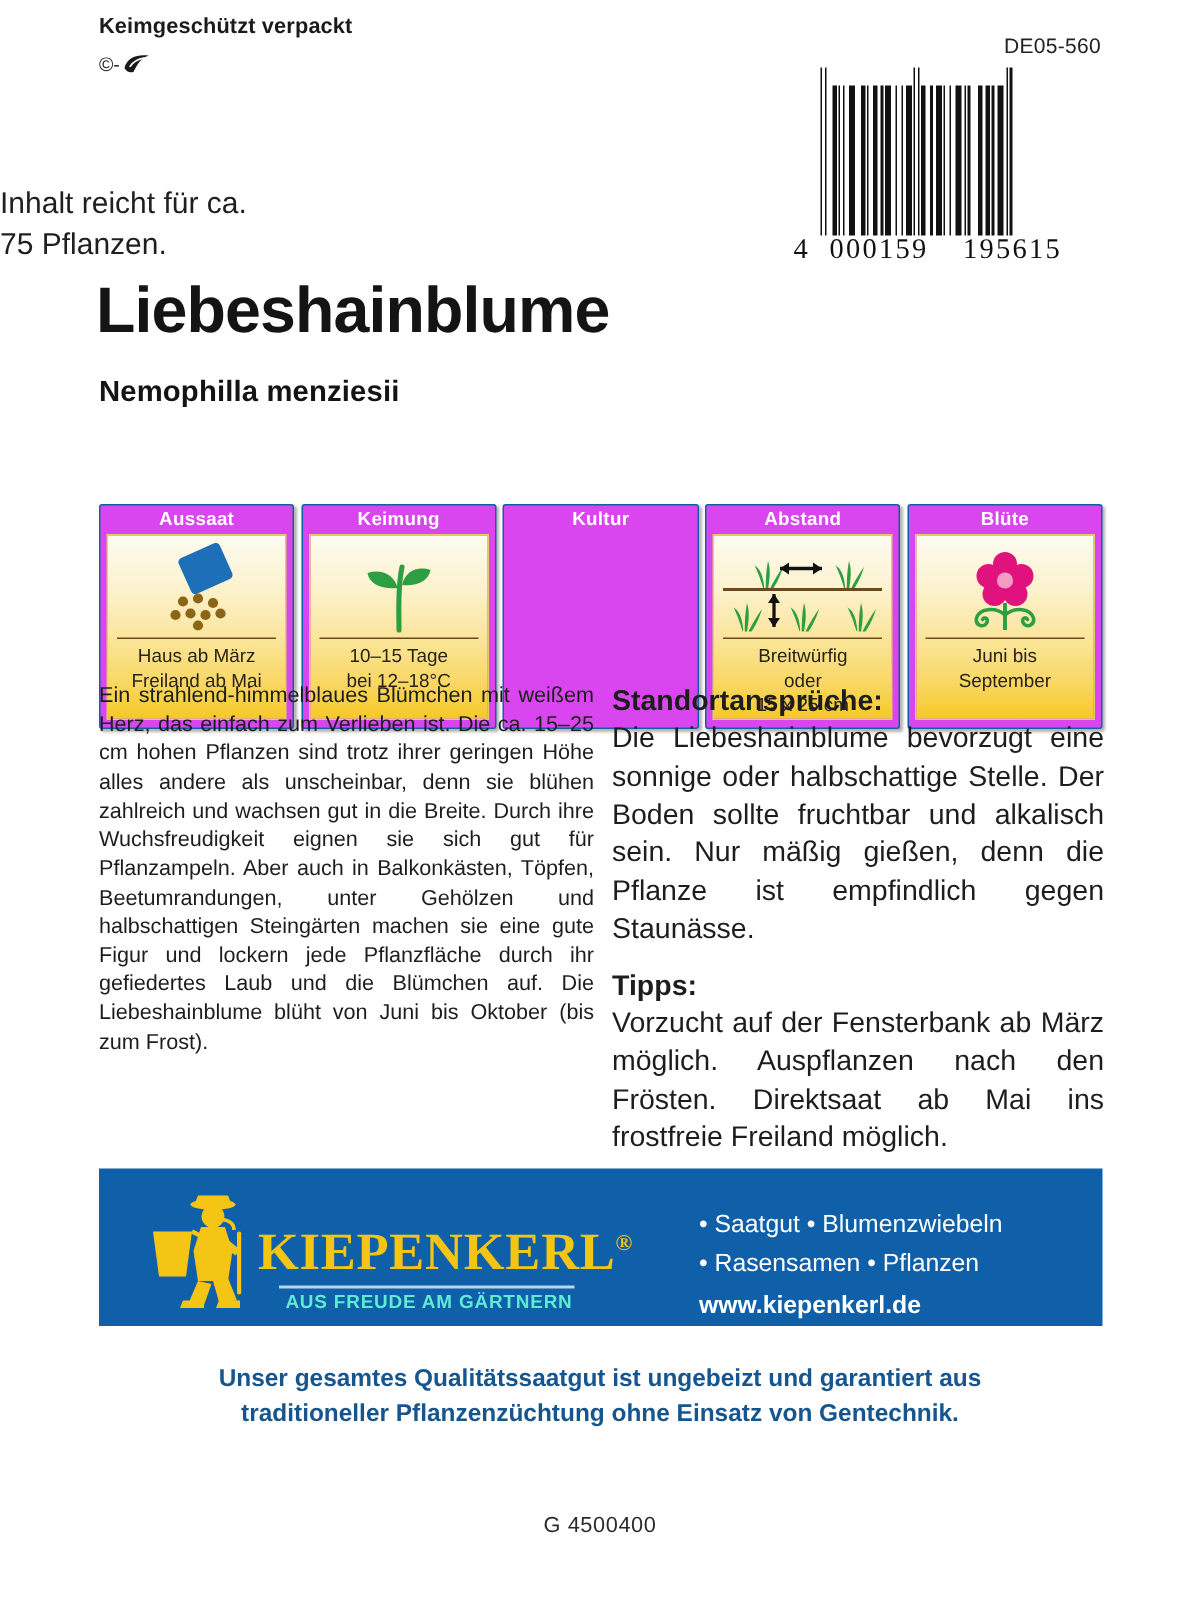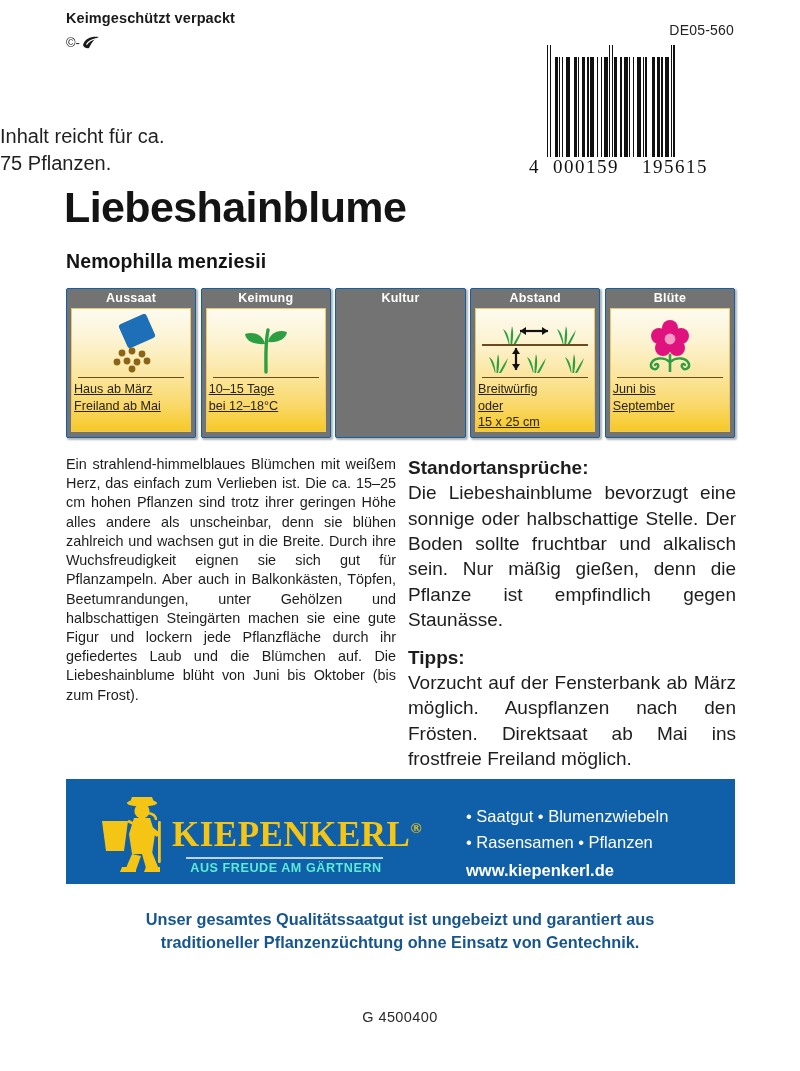--- a/index.html
+++ b/index.html
@@ -31,30 +31,30 @@
 
   
   .contents{position:absolute;left:0;right:0;top:123px;text-align:left;font-size:20px;line-height:1.33;color:#1f1f1f;}
 
   
   .title{position:absolute;left:64px;top:186px;font-size:43px;font-weight:bold;letter-spacing:-.6px;color:#141414;line-height:1;}
   .subtitle{position:absolute;left:66px;top:250px;font-size:19.5px;font-weight:bold;color:#141414;letter-spacing:.1px;}
 
   
   .boxes{position:absolute;left:66px;top:288px;width:669px;display:flex;gap:4.5px;}
-  .box{width:133px;border:1.6px solid #1060a8;background:#737373;border-radius:2px;
-       box-shadow:1.5px 1.5px 2px rgba(0,0,0,.30);display:flex;flex-direction:column;}
+  .box{width:133px;border:1.6px solid #1060a8;background:#d946ef;border-radius:2px;
+       box-shadow:1.5px 1.5px 2px rgba(0,0,0,.30);display:flex;flex-direction:column;margin-top:48px;}
   .box-hd{height:19px;line-height:19px;text-align:center;color:#ffffff;font-size:12.5px;font-weight:bold;letter-spacing:.2px;}
   .box-bd{margin:0 4px 5px 4px;height:122px;position:relative;
           background:linear-gradient(to bottom,#fdfbf0 0%,#fcf3d2 26%,#fbe7a4 52%,#f9d96b 78%,#f6c926 100%);
           border:1px solid #e8c96a;}
   .ic{position:absolute;left:0;right:0;top:5px;height:62px;}
   .ic svg{display:block;margin:0 auto;}
   .hr{position:absolute;left:6px;right:6px;top:68px;border-top:1.6px solid #6b4a1e;}
-  .btxt{position:absolute;left:2px;right:2px;top:72px;text-align:left;font-size:12.6px;line-height:1.33;color:#2a2417;text-decoration:underline;}
+  .btxt{position:absolute;left:2px;right:2px;top:72px;text-align:center;font-size:12.6px;line-height:1.33;color:#2a2417;}
 
   
   .colL{position:absolute;left:66px;top:455px;width:330px;text-align:justify;
         font-size:14.4px;line-height:1.335;color:#1d1d1d;}
   .colR{position:absolute;left:408px;top:455px;width:328px;text-align:justify;
         font-size:19px;line-height:1.335;color:#1d1d1d;}
   .hd{font-weight:bold;}
   .gap{height:12px;}
 
   

